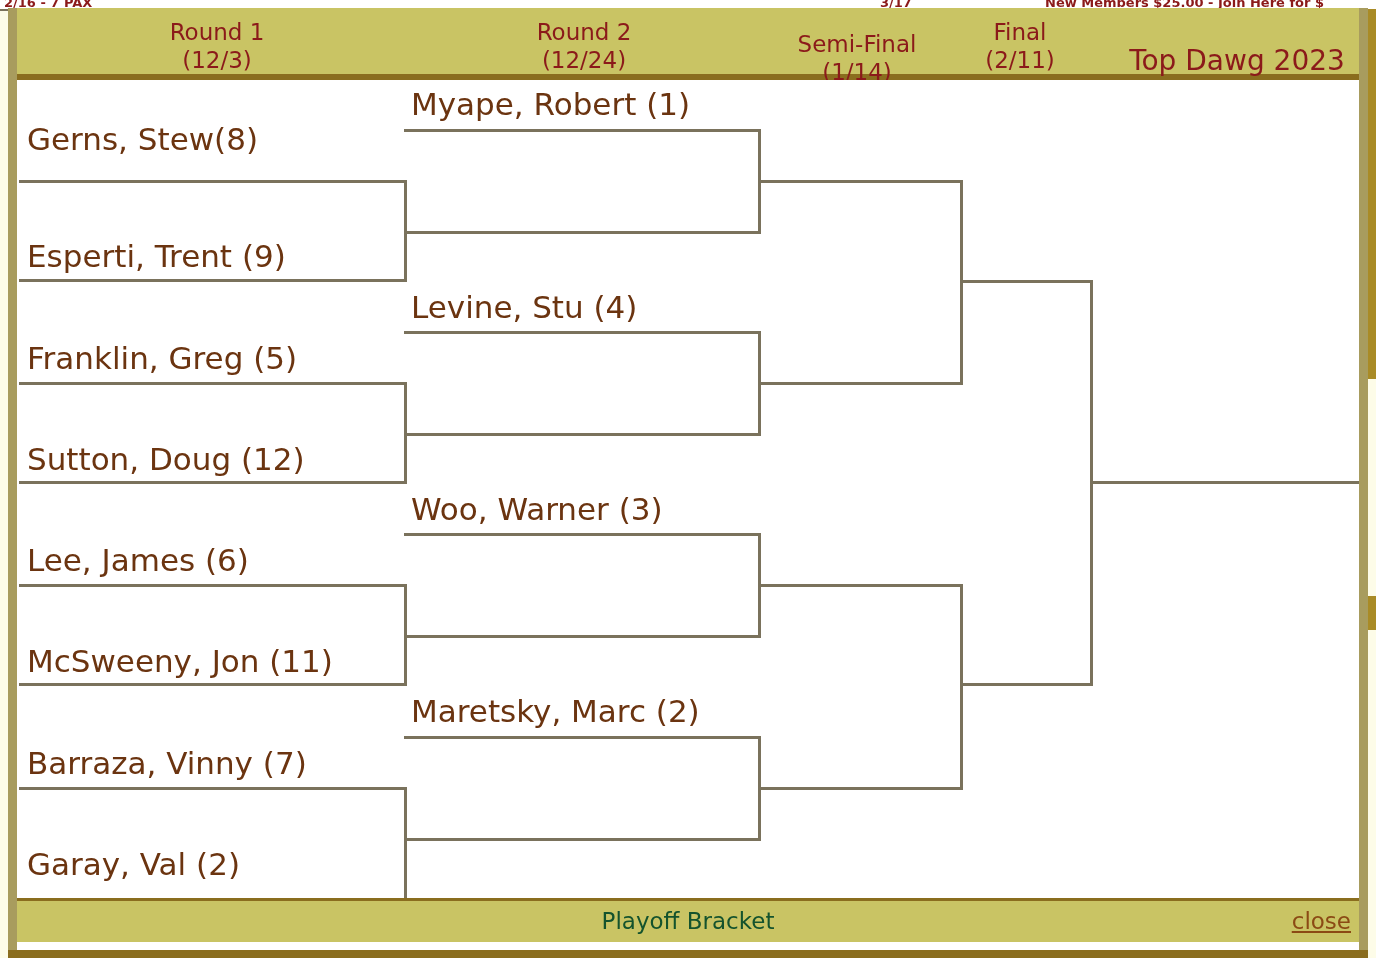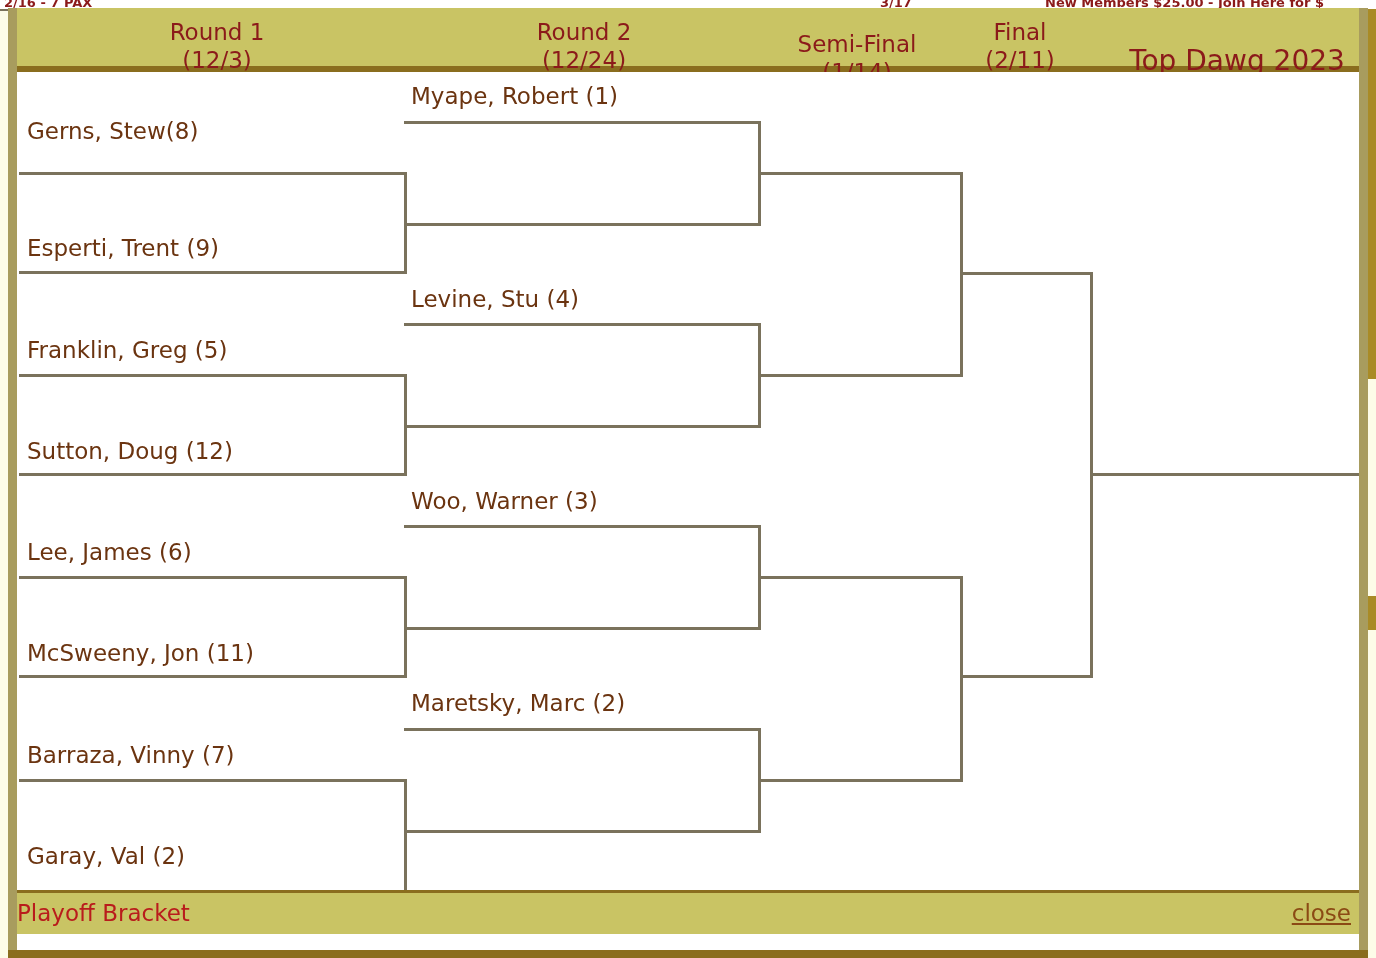--- a/index.html
+++ b/index.html
@@ -74,21 +74,21 @@
     border-left: 9px solid #a89c5e;
     border-right: 9px solid #a89c5e;
     border-top: 0;
     border-bottom: 0;
     background: #ffffff;
     overflow: hidden;
   }
 
   #modal-header {
     position: relative;
-    height: 64px;
+    height: 72px;
     background: #c9c464;
     border-bottom: 6px solid #8a6d1e;
     box-sizing: border-box;
   }
   .round-head {
     position: absolute;
     top: 10px;
     text-align: center;
     color: #8b1a1a;
     font-size: 23px;
@@ -125,38 +125,38 @@
   }
   .vline {
     position: absolute;
     width: 3px;
     background: #7a725c;
   }
 
   .seed-label {
     position: absolute;
     color: #6b3410;
-    font-size: 23px;
+    font-size: 31px;
     line-height: 26px;
     white-space: nowrap;
   }
 
   
   #modal-footer {
     position: relative;
     height: 44px;
     background: #c9c464;
     border-top: 3px solid #8a6d1e;
     box-sizing: border-box;
   }
   #footer-title {
     position: absolute;
     left: 0; right: 0; top: 7px;
-    text-align: left;
-    color: #b91c1c;
+    text-align: center;
+    color: #14532d;
     font-size: 23px;
     white-space: nowrap;
   }
   #close-link {
     position: absolute;
     right: 8px;
     top: 7px;
     color: #8b4a14;
     font-size: 23px;
     text-decoration: underline;

